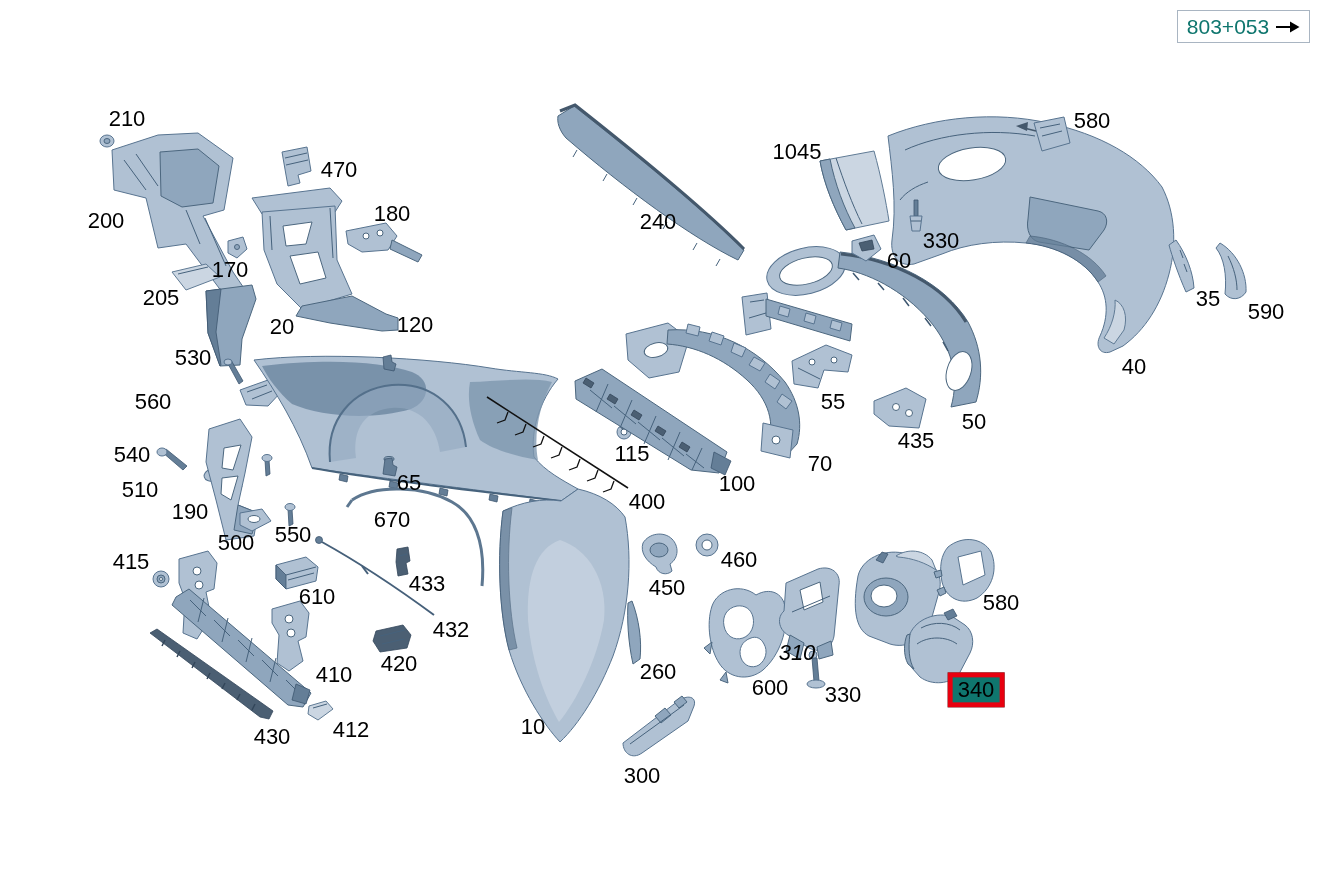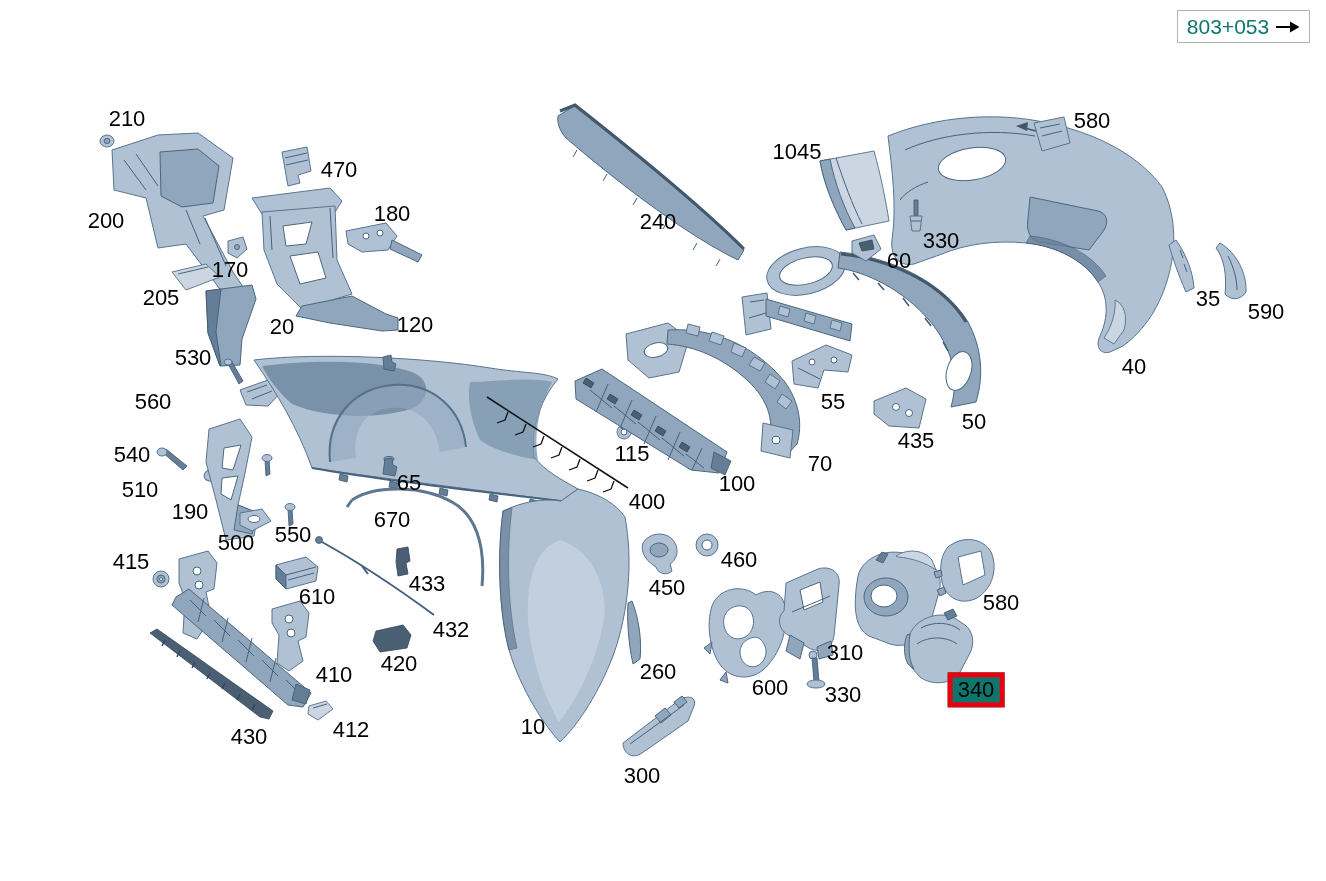--- a/index.html
+++ b/index.html
@@ -384,29 +384,29 @@
       <div class="callout" style="left: 293px; top: 535px;">550</div>
       <div class="callout" style="left: 131px; top: 562px;">415</div>
       <div class="callout" style="left: 317px; top: 597px;">610</div>
       <div class="callout" style="left: 409px; top: 483px;">65</div>
       <div class="callout" style="left: 392px; top: 520px;">670</div>
       <div class="callout" style="left: 427px; top: 584px;">433</div>
       <div class="callout" style="left: 451px; top: 630px;">432</div>
       <div class="callout" style="left: 399px; top: 664px;">420</div>
       <div class="callout" style="left: 334px; top: 675px;">410</div>
       <div class="callout" style="left: 351px; top: 730px;">412</div>
-      <div class="callout" style="left: 249px; top: 737px;">430</div>
+      <div class="callout" style="left: 272px; top: 737px;">430</div>
       <div class="callout" style="left: 533px; top: 727px; text-align: right;">10</div>
       <div class="callout" style="left: 642px; top: 776px;">300</div>
       <div class="callout" style="left: 658px; top: 672px;">260</div>
       <div class="callout" style="left: 667px; top: 588px;">450</div>
       <div class="callout" style="left: 739px; top: 560px;">460</div>
       <div class="callout" style="left: 770px; top: 688px;">600</div>
       <div class="callout" style="left: 843px; top: 695px;">330</div>
-      <div class="callout" style="left: 845px; top: 653px;">310</div>
+      <div class="callout" style="left: 797px; top: 653px; font-style: italic;">310</div>
       <div class="callout hl" style="left: 976px; top: 690px;">340</div>
       <div class="callout" style="left: 1001px; top: 603px;">580</div>
       <div class="callout" style="left: 658px; top: 222px;">240</div>
       <div class="callout" style="left: 797px; top: 152px;">1045</div>
       <div class="callout" style="left: 1092px; top: 121px;">580</div>
       <div class="callout" style="left: 941px; top: 241px;">330</div>
       <div class="callout" style="left: 899px; top: 261px;">60</div>
       <div class="callout" style="left: 1208px; top: 299px;">35</div>
       <div class="callout" style="left: 1266px; top: 312px;">590</div>
       <div class="callout" style="left: 1134px; top: 367px;">40</div>

